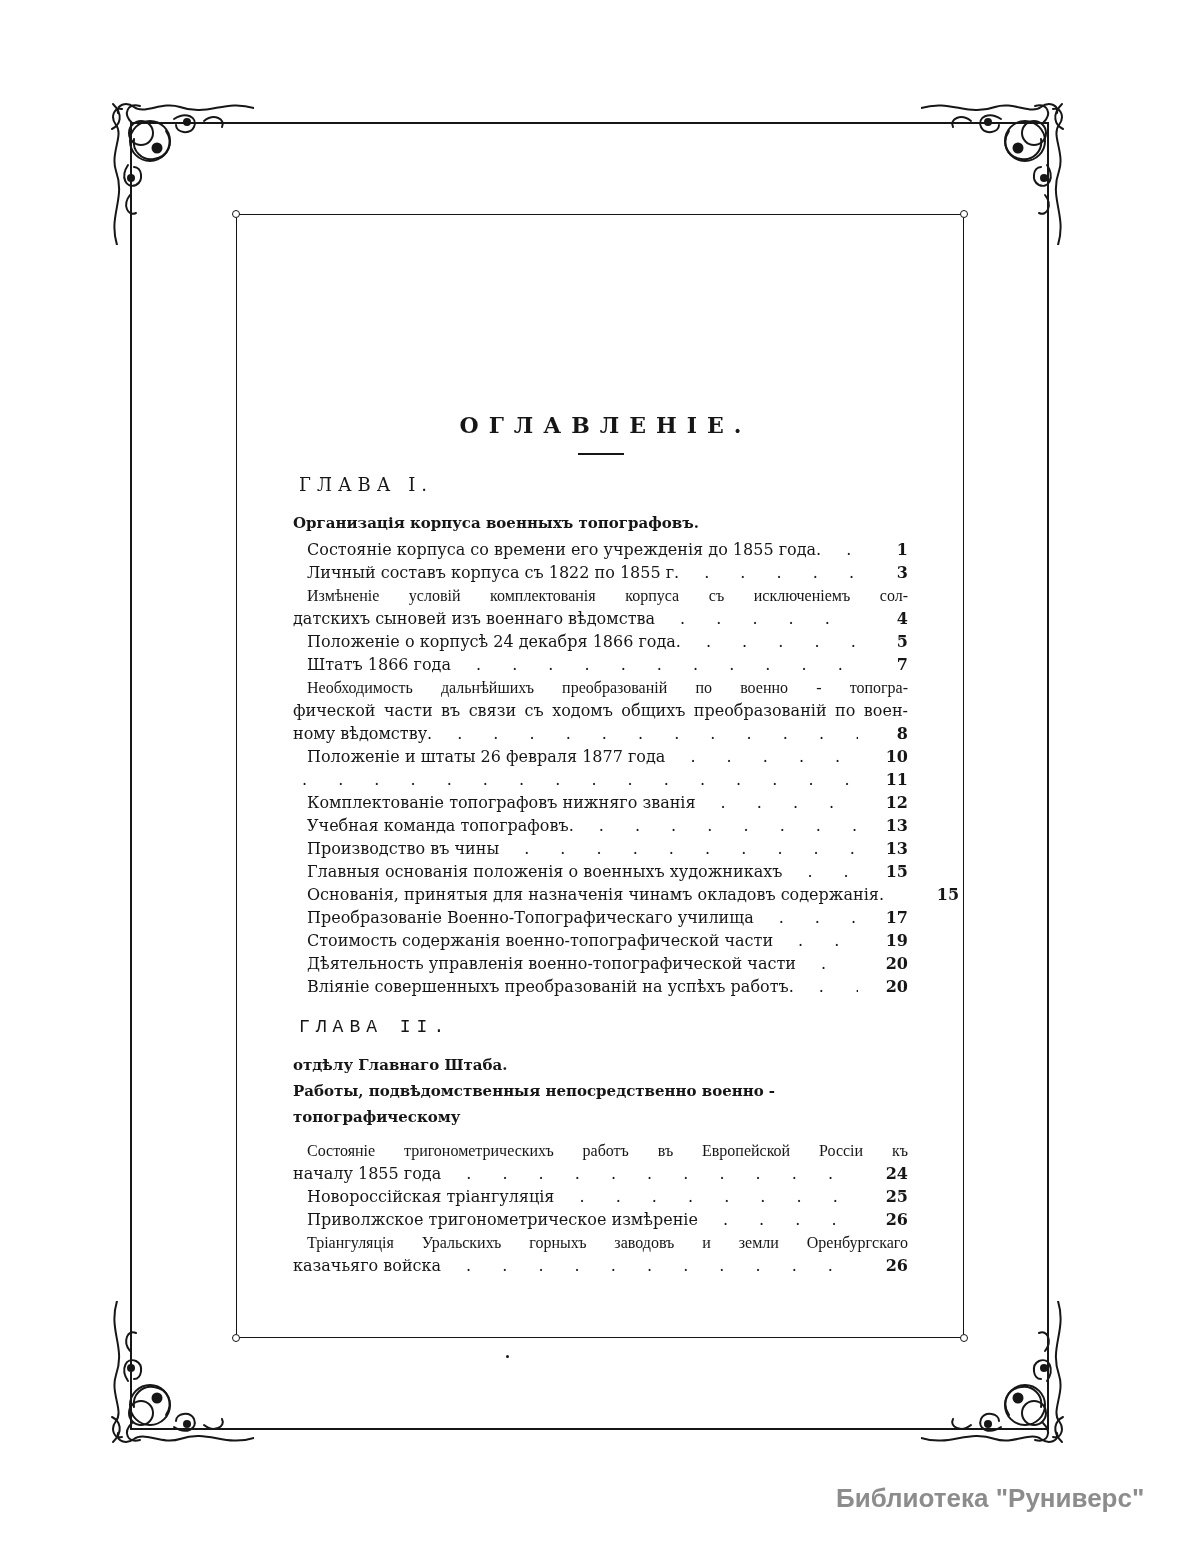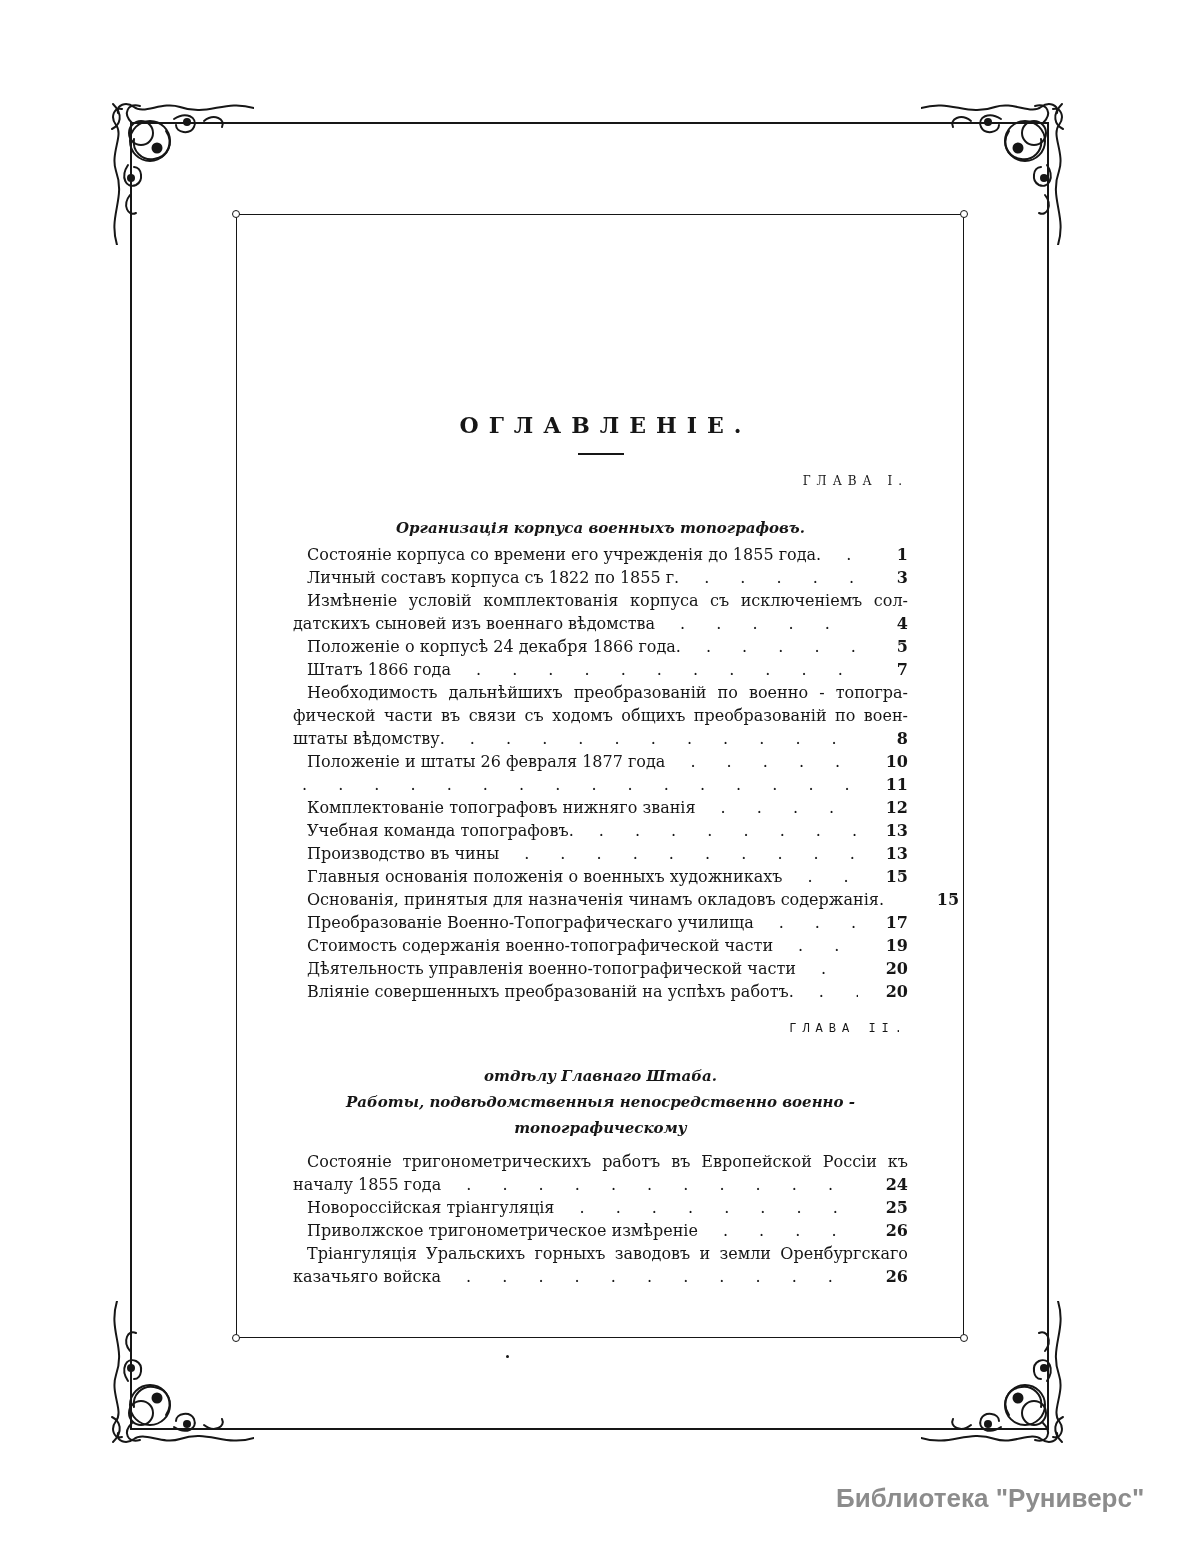--- a/index.html
+++ b/index.html
@@ -47,37 +47,37 @@
     margin:0;text-align:center;
     font-size:22px;font-weight:bold;letter-spacing:10px;
     padding-left:10px; 
     white-space:nowrap;
   }
   .title-divider{
     width:46px;border:0;border-top:2px solid var(--ink);
     margin:15px auto 0;
   }
   .chapter-heading{
-    text-align:right;font-size:12px;letter-spacing:6px;
+    text-align:left;font-size:18px;letter-spacing:6px;
     padding-left:6px;margin-top:19px;white-space:nowrap;
   }
   .chapter + .chapter .chapter-heading{font-family:Liberation Mono, monospace;}
   .chapter-subheading{
-    text-align:center;font-weight:bold;font-size:15px;
-    margin-top:27px;line-height:26px;font-style:italic;
+    text-align:left;font-weight:bold;font-size:15px;
+    margin-top:15px;line-height:26px;
   }
   .page-col-label{
     text-align:right;font-size:11.5px;font-weight:bold;
     letter-spacing:1px;margin-top:7px;line-height:13px;
   }
   .entries{margin-top:2px;font-size:16px;line-height:23px;}
   .chapter + .chapter .entries{margin-top:9px;}
   .toc-line{min-height:23px;}
   .toc-line.fill{text-align:justify;text-align-last:justify;}
-  .toc-line.fill.indent{text-indent:14px;}
+  .toc-line.fill.indent{text-indent:14px;font-family:Liberation Serif, serif;}
   .toc-line.last{display:flex;align-items:baseline;gap:16px;}
   .toc-line.last.indent .lt{padding-left:14px;}
   .lt{white-space:nowrap;flex:none;}
   .dots{
     flex:1 1 auto;overflow:hidden;white-space:nowrap;
     letter-spacing:13px;padding-left:9px;
   }
   .pg{flex:none;width:34px;text-align:right;font-weight:bold;}
   
   .speck{
@@ -228,21 +228,21 @@
               <div class="toc-line last indent">
                 <span class="lt">Штатъ 1866 года</span>
                 <span class="dots">. . . . . . . . . . . . . . . . . . . . . . . . . . . . . . . . . . . . . . . . . . . . . . . .</span>
                 <span class="pg">7</span>
               </div>
             </div>
             <div class="toc-entry">
               <div class="toc-line fill indent">Необходимость дальнѣйшихъ преобразованій по военно - топогра-</div>
               <div class="toc-line fill">фической части въ связи съ ходомъ общихъ преобразованій по воен-</div>
               <div class="toc-line last">
-                <span class="lt">штаты вѣдомству.</span>
+                <span class="lt">ному вѣдомству.</span>
                 <span class="dots">. . . . . . . . . . . . . . . . . . . . . . . . . . . . . . . . . . . . . . . . . . . . . . . .</span>
                 <span class="pg">8</span>
               </div>
             </div>
             <div class="toc-entry">
               <div class="toc-line last indent">
                 <span class="lt">Положеніе и штаты 26 февраля 1877 года</span>
                 <span class="dots">. . . . . . . . . . . . . . . . . . . . . . . . . . . . . . . . . . . . . . . . . . . . . . . .</span>
                 <span class="pg">10</span>
               </div>

